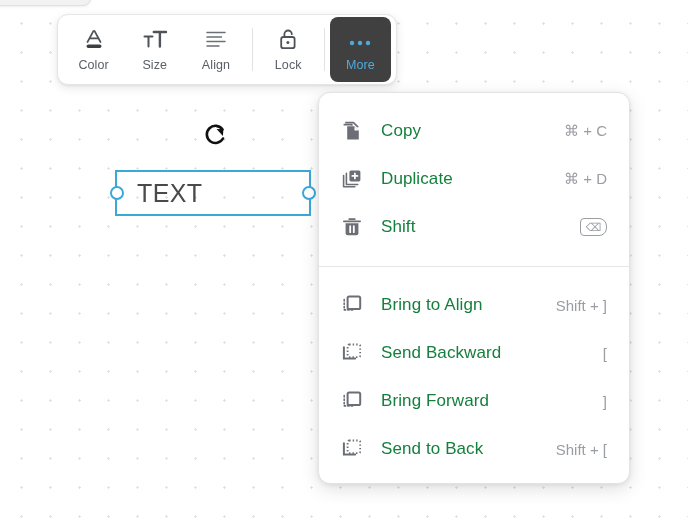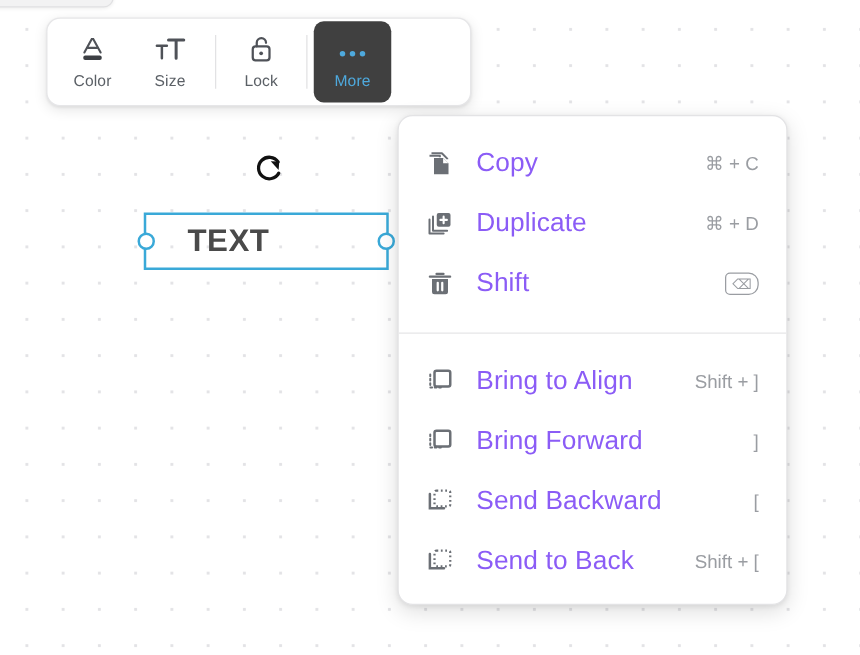--- a/index.html
+++ b/index.html
@@ -24,21 +24,21 @@
     position: absolute; left: -14px; top: -12px;
     width: 105px; height: 18px;
     background: #f2f2f3;
     border: 1px solid #e0e0e2;
     border-radius: 8px;
     box-shadow: 0 1px 3px rgba(0,0,0,.07);
   }
 
   
   #toolbar {
-    position: absolute; left: 37px; top: 14px;
+    position: absolute; left: 57px; top: 14px;
     width: 340px; height: 71px;
     background: #ffffff;
     border: 1px solid #e6e6e8;
     border-radius: 11px;
     box-shadow: 0 3px 10px rgba(0,0,0,.10), 0 1px 2px rgba(0,0,0,.06);
     display: flex; align-items: stretch;
     padding: 2px 5px;
   }
   .tool {
     width: 62px;
@@ -59,23 +59,22 @@
   
   #text-object {
     position: absolute; left: 115px; top: 170px;
     width: 196px; height: 46px;
     border: 2px solid #3aa9d8;
     background: transparent;
   }
   #text-object .txt {
     position: absolute; left: 20px; top: 50%;
     transform: translateY(-50%);
-    font-size: 25px; font-weight: bold; color: #4a4a4a;
+    font-size: 25px; font-weight: normal; color: #4a4a4a;
     letter-spacing: .4px;
-    margin-left: 13px;
   }
   .handle {
     position: absolute; top: 50%; transform: translate(-50%,-50%);
     width: 14px; height: 14px; border-radius: 50%;
     background: #ffffff; border: 2px solid #3aa9d8;
     cursor: ew-resize;
   }
   .handle.l { left: 0; }
   .handle.r { left: 100%; }
   #rotate-handle {
@@ -101,21 +100,21 @@
     height: 48px; padding: 0 22px 0 20px;
     cursor: pointer;
   }
   .menu-item .mi-ico {
     width: 26px; min-width: 26px; height: 24px;
     display: flex; align-items: center; justify-content: center;
     margin-right: 16px;
   }
   .menu-item .mi-label {
     flex: 1;
-    font-size: 21px; color: #8b5cf6; letter-spacing: .1px;
+    font-size: 17px; color: #15803d; letter-spacing: .1px;
   }
   .menu-item .mi-short {
     font-size: 15px; color: #9a9da2; white-space: nowrap;
     display: flex; align-items: center;
   }
   .kbd-box {
     display: inline-flex; align-items: center; justify-content: center;
     min-width: 27px; height: 18px; padding: 0 3px;
     border: 1.4px solid #9a9da2; border-radius: 4px 8px 8px 4px;
     font-size: 11px; color: #9a9da2;
@@ -145,20 +144,33 @@
     <div class="tool">
       <span class="ico">
         <svg width="26" height="24" viewBox="0 0 26 24">
           <path d="M2.5 9.5 H10.5 M6.5 9.5 V19.5" fill="none" stroke="#4f5258" stroke-width="2" stroke-linecap="round"></path>
           <path d="M11.8 5 H24 M17.9 5 V19.5" fill="none" stroke="#4f5258" stroke-width="2.4" stroke-linecap="round"></path>
         </svg>
       </span>
       <span class="lbl">Size</span>
     </div>
 
+    <div class="tool">
+      <span class="ico">
+        <svg width="24" height="22" viewBox="0 0 24 22">
+          <g stroke="#6b7077" stroke-width="1.5" stroke-linecap="round">
+            <path d="M3 3.5 H21"></path>
+            <path d="M3 8 H17.5"></path>
+            <path d="M3 12.5 H21"></path>
+            <path d="M3 17 H15"></path>
+          </g>
+        </svg>
+      </span>
+      <span class="lbl">Align</span>
+    </div>
 
     <div class="vsep"></div>
 
     <div class="tool">
       <span class="ico">
         <svg width="22" height="24" viewBox="0 0 22 24">
           <rect x="4.2" y="10" width="13.4" height="11.2" rx="2.3" fill="none" stroke="#4f5258" stroke-width="1.8"></rect>
           <path d="M7.4 10 V7.2 a3.7 3.7 0 0 1 7.4 0" fill="none" stroke="#4f5258" stroke-width="1.8" stroke-linecap="round"></path>
           <circle cx="10.9" cy="15.6" r="1.5" fill="#4f5258"></circle>
         </svg>
@@ -250,44 +262,44 @@
             <rect x="6.6" y="2.5" width="12.6" height="12.6" rx="1.6" fill="none" stroke="#6b6f75" stroke-width="2"></rect>
           </svg>
         </span>
         <span class="mi-label">Bring to Align</span>
         <span class="mi-short">Shift + ]</span>
       </div>
 
       <div class="menu-item">
         <span class="mi-ico">
           <svg width="22" height="22" viewBox="0 0 22 22">
+            <path d="M2.9 5.2 v11.3 h11.3" fill="none" stroke="#6b6f75" stroke-width="2" stroke-linecap="round"></path>
+            <rect x="6.6" y="2.5" width="12.6" height="12.6" rx="1.6" fill="none" stroke="#6b6f75" stroke-width="1.8" stroke-dasharray="1.4 2.1"></rect>
+          </svg>
+        </span>
+        <span class="mi-label">Send Backward</span>
+        <span class="mi-short">[</span>
+      </div>
+
+      <div class="menu-item">
+        <span class="mi-ico">
+          <svg width="22" height="22" viewBox="0 0 22 22">
             <path d="M3.2 5.5 v10.4 h10.4" fill="none" stroke="#6b6f75" stroke-width="1.6" stroke-linecap="round" stroke-dasharray="1.4 2.1"></path>
             <rect x="6.6" y="2.5" width="12.6" height="12.6" rx="1.6" fill="none" stroke="#6b6f75" stroke-width="2"></rect>
           </svg>
         </span>
         <span class="mi-label">Bring Forward</span>
         <span class="mi-short">]</span>
       </div>
 
       <div class="menu-item">
         <span class="mi-ico">
           <svg width="22" height="22" viewBox="0 0 22 22">
             <path d="M2.9 5.2 v11.3 h11.3" fill="none" stroke="#6b6f75" stroke-width="2" stroke-linecap="round"></path>
             <rect x="6.6" y="2.5" width="12.6" height="12.6" rx="1.6" fill="none" stroke="#6b6f75" stroke-width="1.8" stroke-dasharray="1.4 2.1"></rect>
           </svg>
         </span>
-        <span class="mi-label">Send Backward</span>
-        <span class="mi-short">[</span>
-      </div>
-
-      <div class="menu-item">
-        <span class="mi-ico">
-          <svg width="22" height="22" viewBox="0 0 22 22">
-            <path d="M2.9 5.2 v11.3 h11.3" fill="none" stroke="#6b6f75" stroke-width="2" stroke-linecap="round"></path>
-            <rect x="6.6" y="2.5" width="12.6" height="12.6" rx="1.6" fill="none" stroke="#6b6f75" stroke-width="1.8" stroke-dasharray="1.4 2.1"></rect>
-          </svg>
-        </span>
         <span class="mi-label">Send to Back</span>
         <span class="mi-short">Shift + [</span>
       </div>
     </div>
   </div>
 </div>
 
 </body></html>

